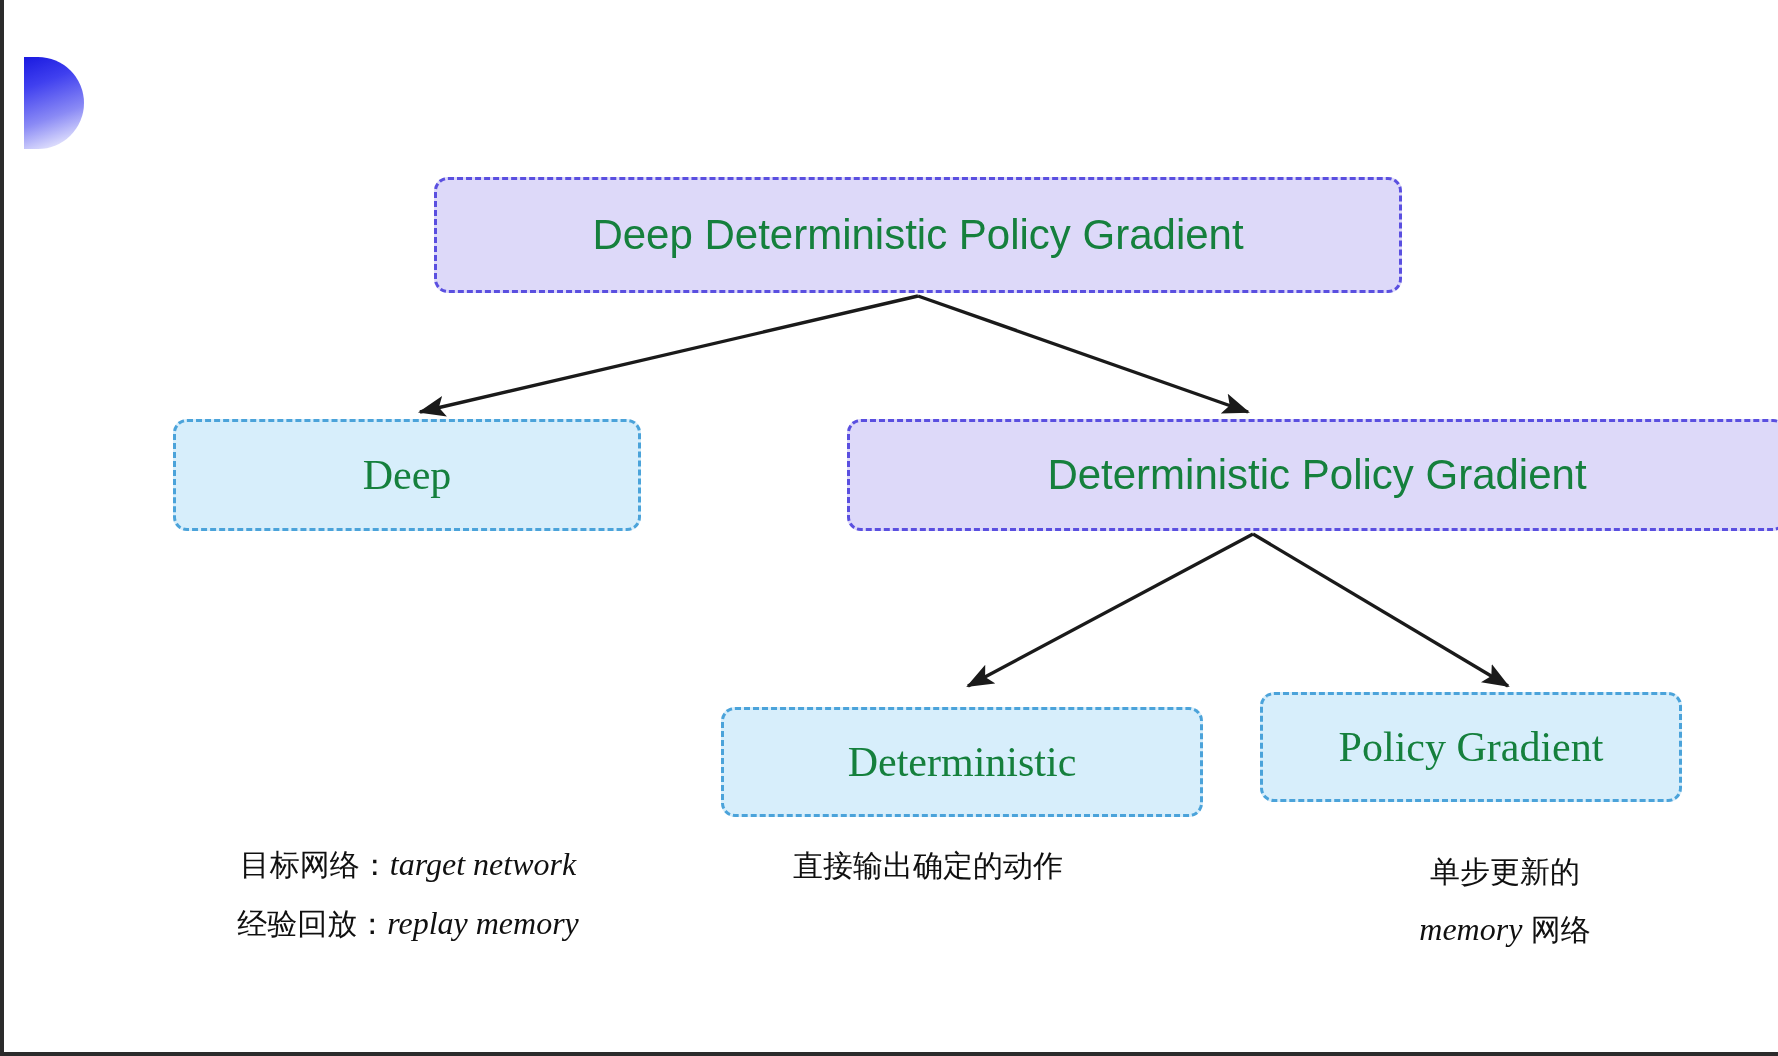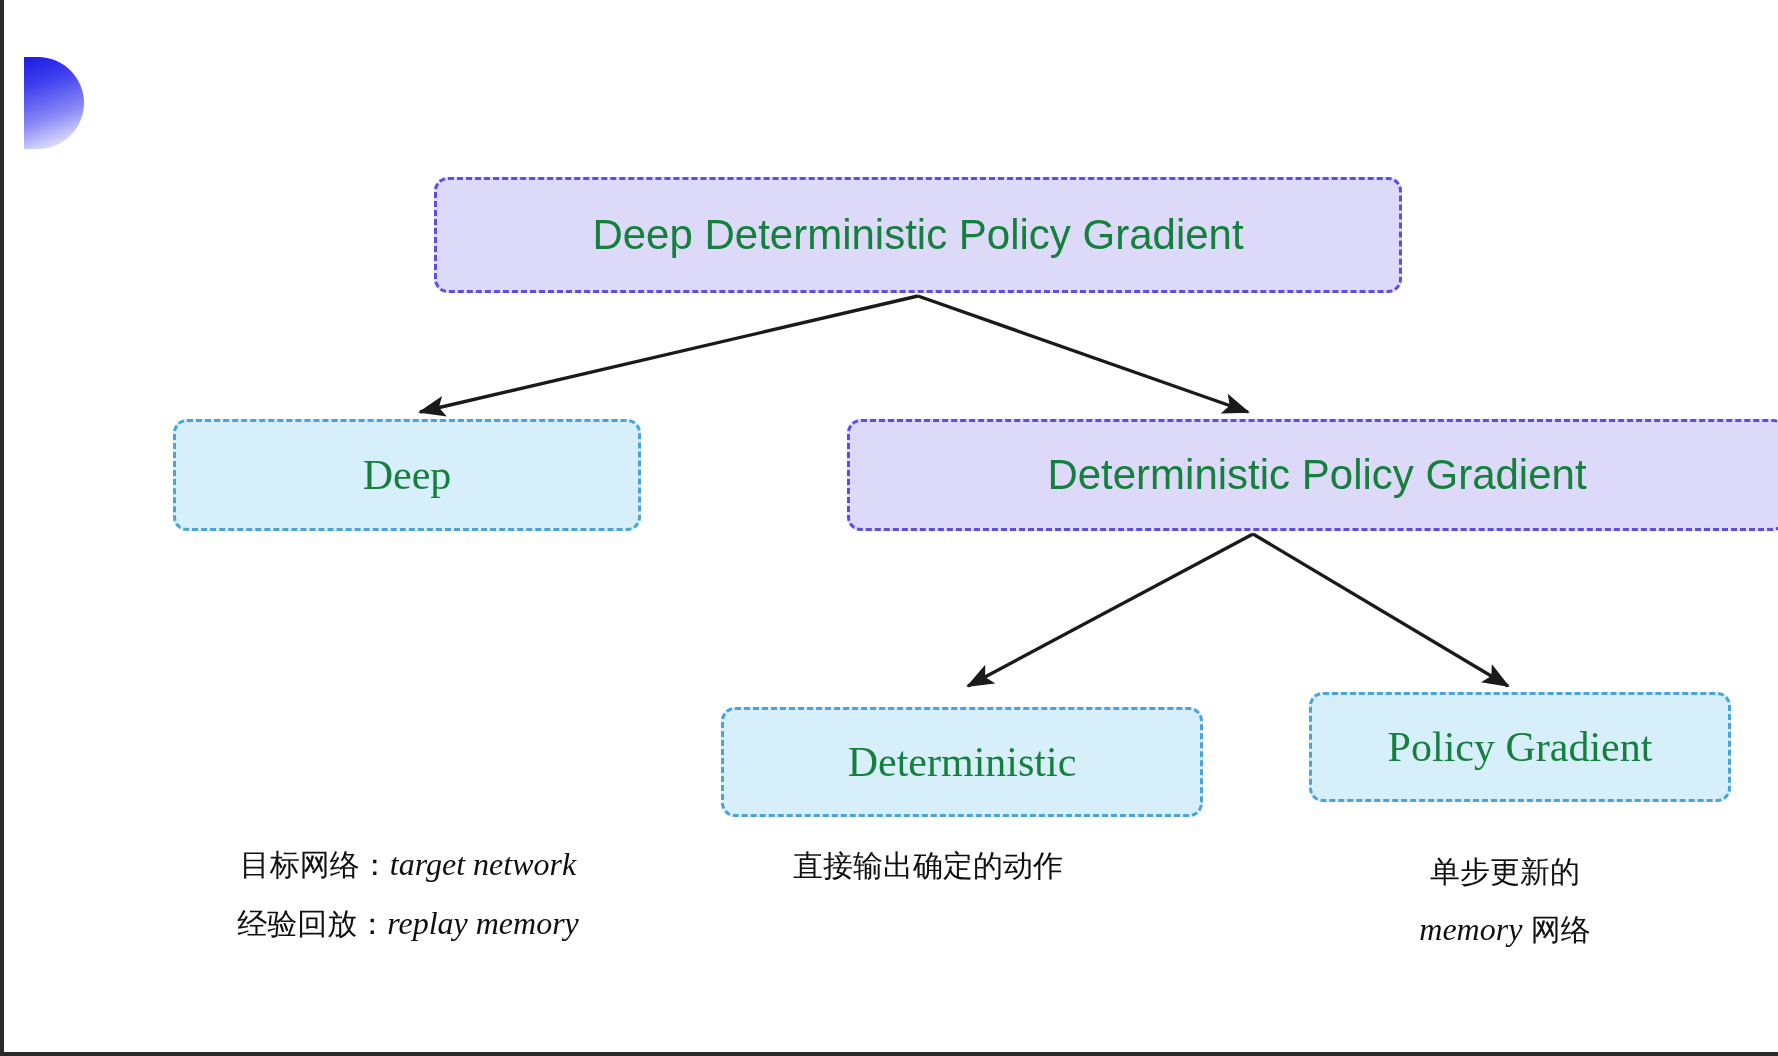--- a/index.html
+++ b/index.html
@@ -100,21 +100,21 @@
     width: 940px; height: 112px;
     font-size: 42px;
   }
   #node-deterministic {
     left: 721px;  top: 692px;
     width: 482px; height: 110px;
     font-size: 42px;
     margin-top: 15px;
   }
   #node-policy-gradient {
-    left: 1309px; top: 692px;
+    left: 1260px; top: 692px;
     width: 422px; height: 110px;
     font-size: 42px;
   }
 
   
   #connectors {
     position: absolute;
     left: 0; top: 0;
     width: 1778px;
     height: 1056px;

